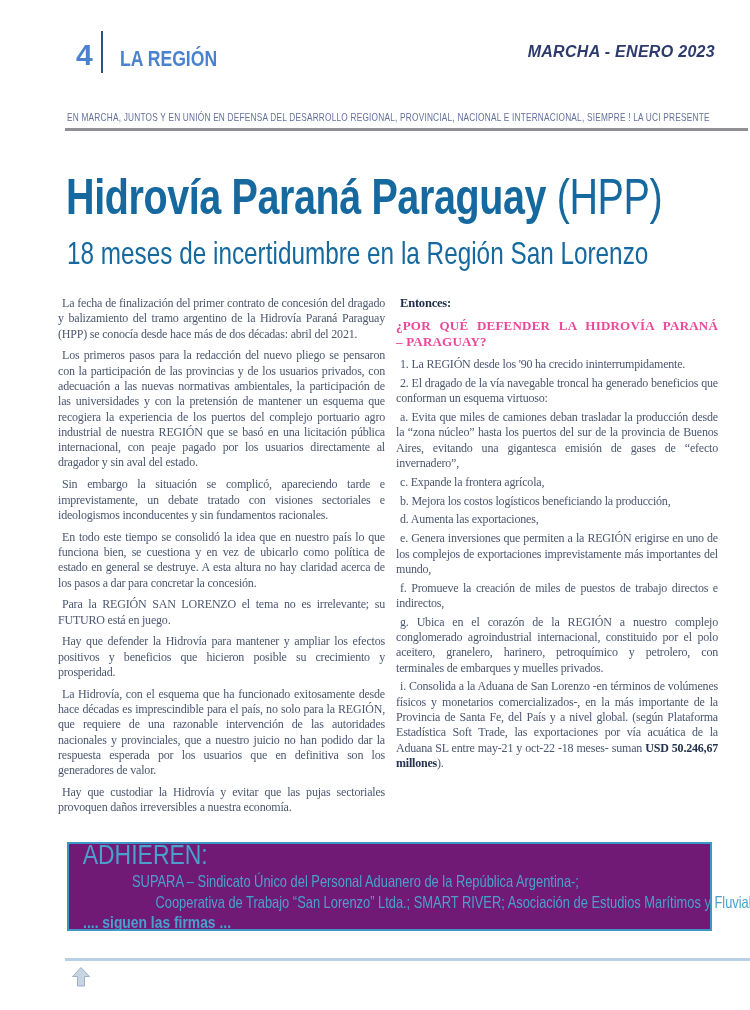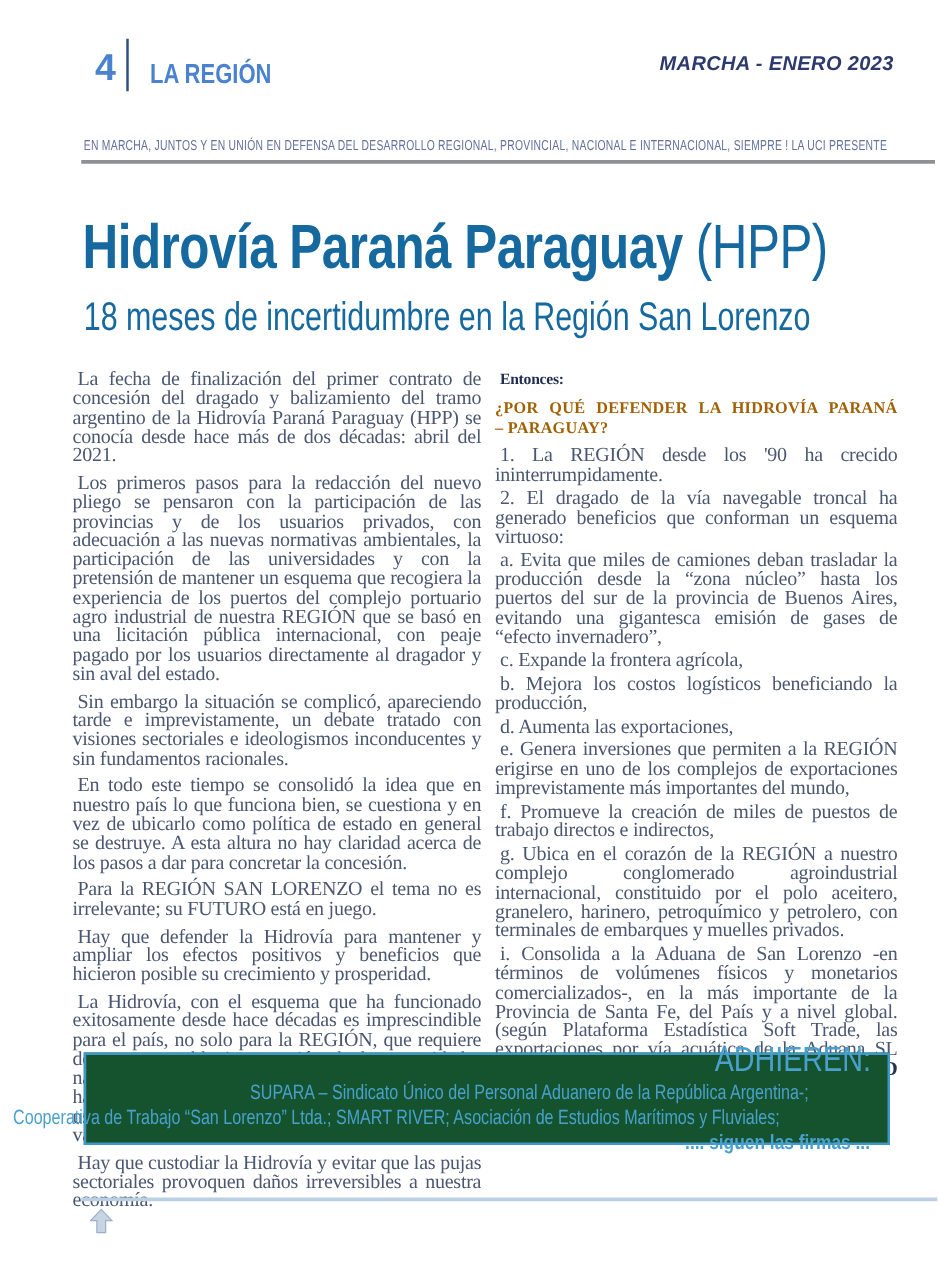--- a/index.html
+++ b/index.html
@@ -53,43 +53,43 @@
     font-size:32px; font-weight:400; color:#15699f; line-height:1.05;
     white-space:nowrap; transform:scaleX(0.76); transform-origin:left top;
   }
 
   
   .col { position:absolute; top:296px; }
   .col-left  { left:58px;  width:327px; }
   .col-right { left:396px; width:322px; }
   .col p {
     font-family:"Liberation Serif", serif;
-    font-size:16px; line-height:15.3px; letter-spacing:-0.2px;
+    font-size:12px; line-height:15.3px; letter-spacing:-0.2px;
     text-align:justify; color:#4b5770; margin:0 0 6.5px 0; text-indent:4px;
   }
   .col-right p { margin-bottom:3.5px; }
   .entonces {
     font-family:"Liberation Serif", serif;
     font-weight:700 !important; color:#1f2d4d !important;
     font-size:12.5px !important; margin-bottom:7px !important;
   }
   .blue-heading {
     font-family:"Liberation Serif", serif;
-    font-weight:700; color:#a16207; font-size:13px; line-height:16px;
+    font-weight:700; color:#ec4899; font-size:13px; line-height:16px;
     letter-spacing:0.2px; margin:0 0 7px 0;
   }
   .blue-heading .l1 { display:block; text-align:justify; text-align-last:justify; }
   .blue-heading .l2 { display:block; }
   .bold-usd { font-weight:700; color:#24324f; }
 
   
   .adh-box {
-    position:absolute; left:67px; top:842px; width:645px; height:74px;
-    border:2.5px solid #3e97c6; box-sizing:border-box; background:#14532d;
-    display:flex; flex-direction:column; align-items:flex-end; justify-content:center;
+    position:absolute; left:67px; top:842px; width:645px; height:89px;
+    border:2.5px solid #3e97c6; box-sizing:border-box; background:#701a75;
+    display:flex; flex-direction:column; align-items:flex-start; justify-content:center;
     gap:1px;
   }
   .adh-title {
     font-size:28px; font-weight:400; color:#4aa0cd; line-height:1.1;
     white-space:nowrap; transform:scaleX(0.82);
   }
   .adh-line {
     font-size:16.5px; font-weight:400; color:#4aa0cd; line-height:1.18;
     white-space:nowrap; transform:scaleX(0.78);
   }

